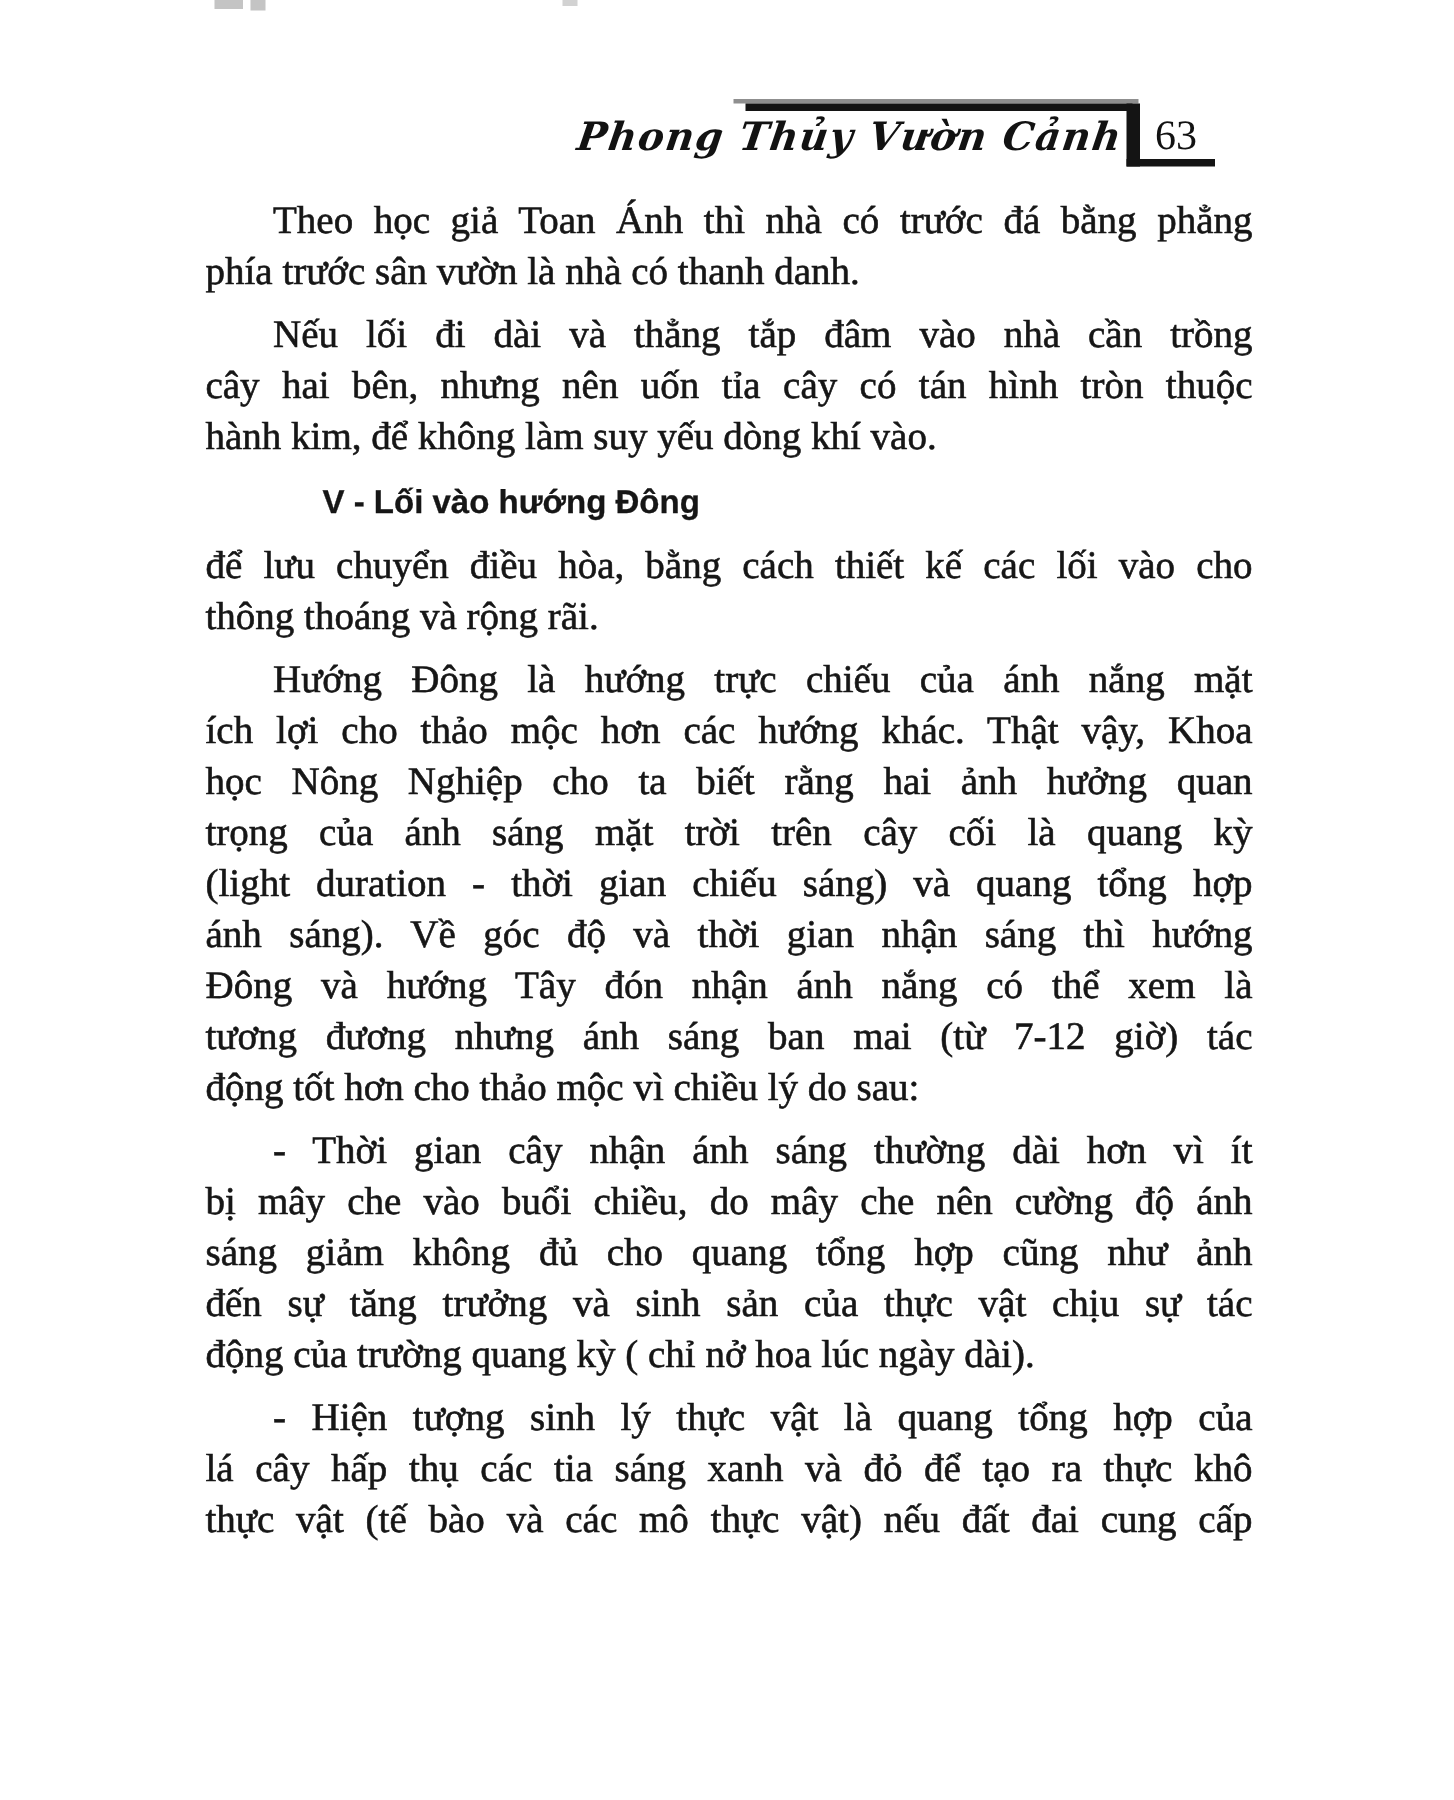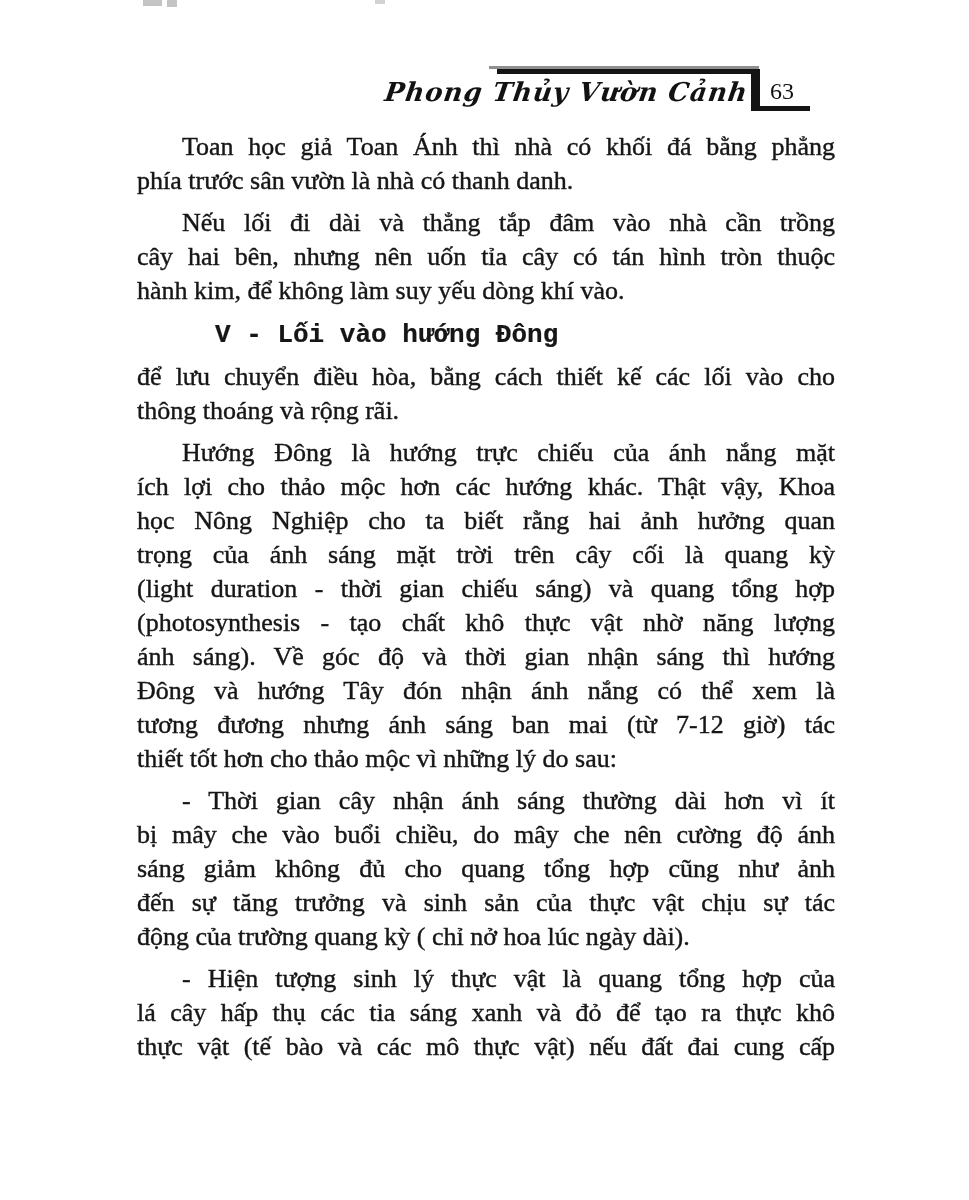--- a/index.html
+++ b/index.html
@@ -54,21 +54,21 @@
     letter-spacing: 1px;
     transform: skewX(-8deg);
     white-space: nowrap;
     color: #121212;
   }
   .page-number {
     position: absolute;
     left: 770px;
     top: 76px;
     font-family: "Liberation Serif", serif;
-    font-size: 24px;
+    font-size: 28px;
     line-height: 30px;
     color: #121212;
   }
 
   
   .page-body {
     position: absolute;
     left: 137px;
     top: 130px;
     width: 698px;
@@ -79,23 +79,23 @@
   }
   .line {
     font-size: 26px;
     line-height: 34px;
     text-align: justify;
     text-align-last: justify;
   }
   .line.first { text-indent: 45px; }
   .line.last  { text-align-last: left; }
   .heading {
-    font-family: Liberation Mono, monospace;
+    font-family: Liberation Sans, sans-serif;
     font-weight: bold;
-    font-size: 26px;
+    font-size: 22px;
     line-height: 34px;
     padding-left: 78px;
     margin: 10px 0 8px 0;
     -webkit-text-stroke: 0.2px #111;
   }
 </style>
 </head>
 <body>
 
 <div class="page">
@@ -108,44 +108,43 @@
     <div class="rule-top-gray"></div>
     <div class="rule-top-black"></div>
     <div class="rule-corner"></div>
     <div class="rule-underline"></div>
     <div class="book-title">Phong Thủy Vườn Cảnh</div>
     <div class="page-number">63</div>
   </div>
 
   <div class="page-body">
       <div class="para">
-        <div class="line first">Toan học giả Toan Ánh thì nhà có khối đá bằng phẳng</div>
+        <div class="line first">Theo học giả Toan Ánh thì nhà có trước đá bằng phẳng</div>
         <div class="line last">phía trước sân vườn là nhà có thanh danh.</div>
       </div>
       <div class="para">
         <div class="line first">Nếu lối đi dài và thẳng tắp đâm vào nhà cần trồng</div>
         <div class="line">cây hai bên, nhưng nên uốn tỉa cây có tán hình tròn thuộc</div>
         <div class="line last">hành kim, để không làm suy yếu dòng khí vào.</div>
       </div>
       <div class="heading">V - Lối vào hướng Đông</div>
       <div class="para">
         <div class="line">để lưu chuyển điều hòa, bằng cách thiết kế các lối vào cho</div>
         <div class="line last">thông thoáng và rộng rãi.</div>
       </div>
       <div class="para">
         <div class="line first">Hướng Đông là hướng trực chiếu của ánh nắng mặt</div>
         <div class="line">ích lợi cho thảo mộc hơn các hướng khác. Thật vậy, Khoa</div>
         <div class="line">học Nông Nghiệp cho ta biết rằng hai ảnh hưởng quan</div>
         <div class="line">trọng của ánh sáng mặt trời trên cây cối là quang kỳ</div>
         <div class="line">(light duration - thời gian chiếu sáng) và quang tổng hợp</div>
-        <div class="line">(photosynthesis - tạo chất khô thực vật nhờ năng lượng</div>
         <div class="line">ánh sáng). Về góc độ và thời gian nhận sáng thì hướng</div>
         <div class="line">Đông và hướng Tây đón nhận ánh nắng có thể xem là</div>
         <div class="line">tương đương nhưng ánh sáng ban mai (từ 7-12 giờ) tác</div>
-        <div class="line last">thiết tốt hơn cho thảo mộc vì những lý do sau:</div>
+        <div class="line last">động tốt hơn cho thảo mộc vì chiều lý do sau:</div>
       </div>
       <div class="para">
         <div class="line first">- Thời gian cây nhận ánh sáng thường dài hơn vì ít</div>
         <div class="line">bị mây che vào buổi chiều, do mây che nên cường độ ánh</div>
         <div class="line">sáng giảm không đủ cho quang tổng hợp cũng như ảnh</div>
         <div class="line">đến sự tăng trưởng và sinh sản của thực vật chịu sự tác</div>
         <div class="line last">động của trường quang kỳ ( chỉ nở hoa lúc ngày dài).</div>
       </div>
       <div class="para">
         <div class="line first">- Hiện tượng sinh lý thực vật là quang tổng hợp của</div>

